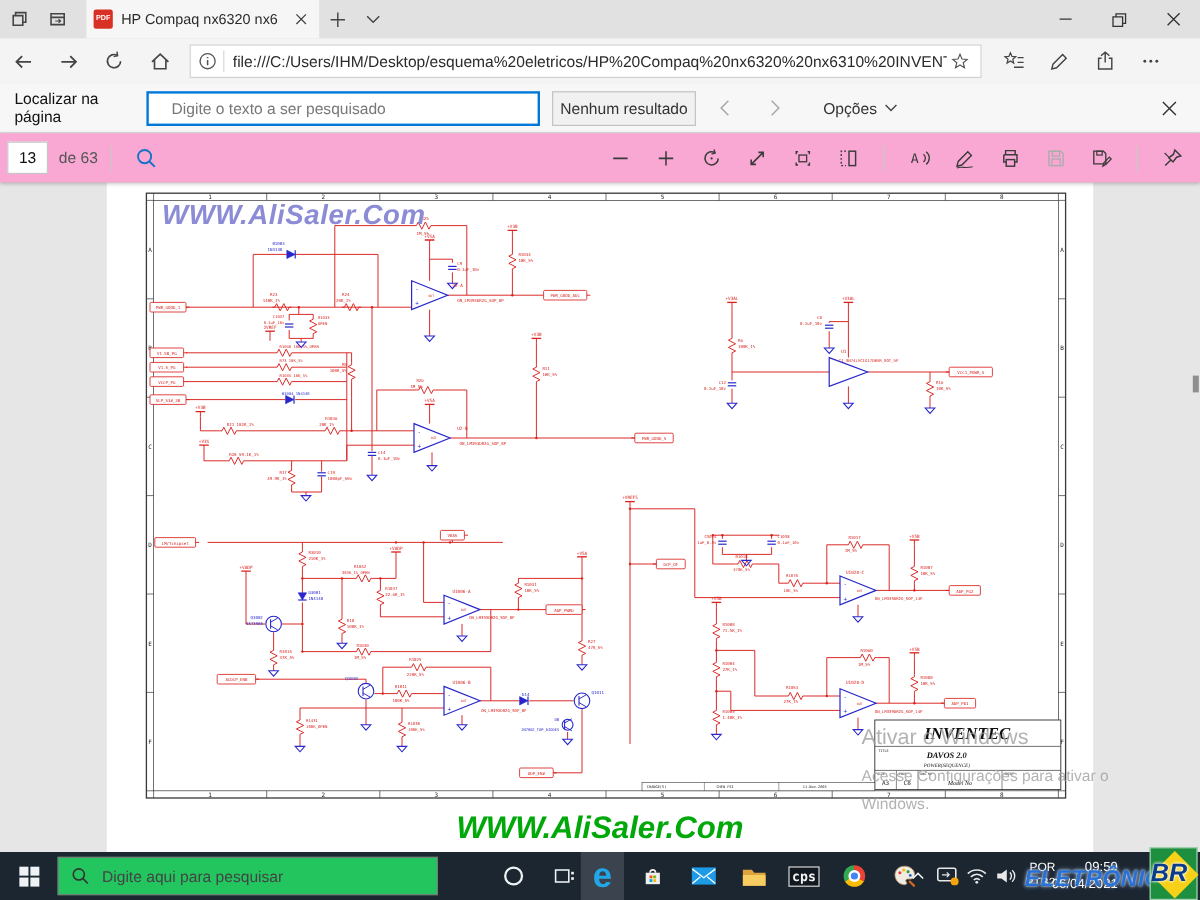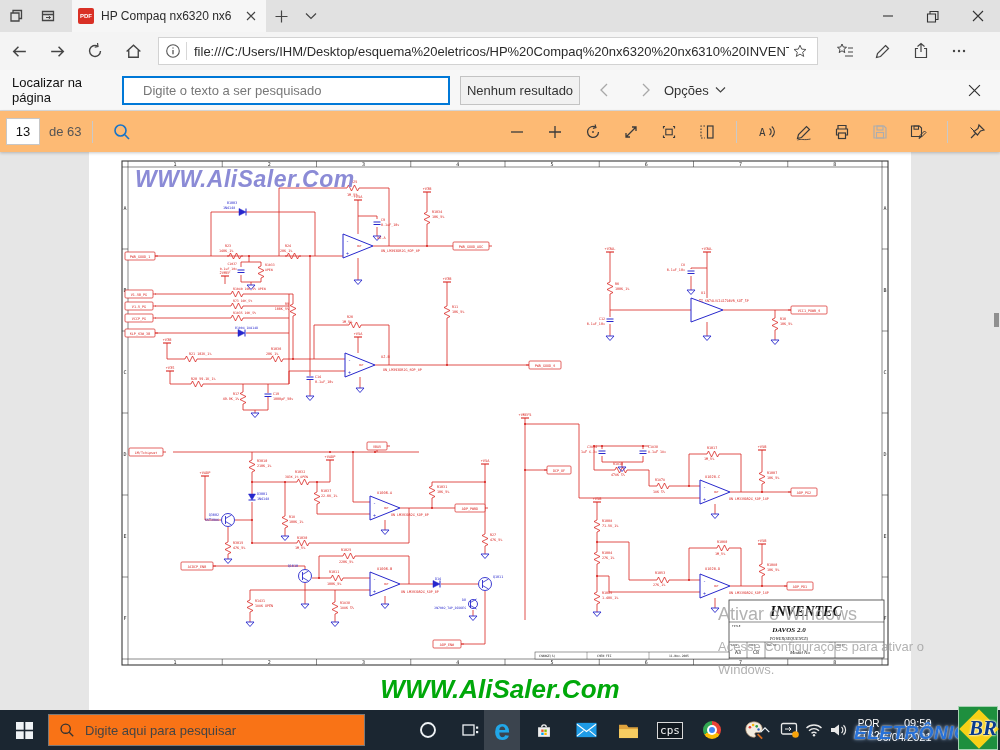--- a/index.html
+++ b/index.html
@@ -27,59 +27,59 @@
   .addr-star{width:22px;height:22px;display:flex;align-items:center;justify-content:center;flex:none;}
   .nav-right{display:flex;margin-left:8px;}
 
   
   .findbar{position:absolute;left:0;top:70px;width:1000px;height:41px;background:#f7f7f7;border-bottom:1px solid #dcdcdc;display:flex;align-items:center;}
   .find-label{font-size:13px;color:#111;margin-left:12px;width:110px;}
   .find-input{width:328px;height:29px;border:2px solid #0078d7;background:#fff;font-size:13px;padding:0 19px;color:#222;outline:none;font-family:"Liberation Sans",sans-serif;}
   .find-input::placeholder{color:#777;}
   .find-result{width:120px;height:29px;border:1px solid #c3c3c3;background:#f1f1f1;margin-left:10px;display:flex;align-items:center;justify-content:center;font-size:13px;color:#333;}
   .find-chev{width:36px;height:36px;display:flex;align-items:center;justify-content:center;margin-left:6px;}
-  .find-opts{display:flex;align-items:center;font-size:13px;color:#333;}
+  .find-opts{display:flex;align-items:center;font-size:13px;color:#333;margin-left:22px;}
   .find-close{margin-left:auto;width:40px;height:36px;display:flex;align-items:center;justify-content:center;margin-right:6px;}
 
   
-  .pdfbar{position:absolute;left:0;top:111px;width:1000px;height:41px;background:#fdba74;box-shadow:0 1px 3px rgba(0,0,0,.22);display:flex;align-items:center;z-index:5;}
+  .pdfbar{position:absolute;left:0;top:111px;width:1000px;height:41px;background:#f9a8d4;box-shadow:0 1px 3px rgba(0,0,0,.22);display:flex;align-items:center;z-index:5;}
   .page-box{width:34px;height:27px;border:1px solid #c7c7c7;background:#fff;text-align:center;font-size:13px;color:#111;margin-left:6px;font-family:"Liberation Sans",sans-serif;}
   .page-of{font-size:13px;color:#555;margin-left:9px;}
   .pdf-div{width:1px;height:22px;background:#c9c9c9;margin:0 10px;}
   .pdf-icon{width:38px;height:38px;display:flex;align-items:center;justify-content:center;}
   .pdf-right{margin-left:auto;display:flex;align-items:center;margin-right:4px;}
 
   
   .content{position:absolute;left:0;top:152px;width:1000px;height:558px;background:#e6e6e6;}
   .page{position:absolute;left:89px;top:0;width:822px;height:558px;background:#fff;}
   .wm-top{position:absolute;left:46px;top:14px;font-size:23px;font-weight:bold;font-style:italic;color:#8b8bd6;letter-spacing:.5px;}
   .wm-bottom{position:absolute;left:0;top:522px;width:100%;text-align:center;font-size:26px;font-weight:bold;font-style:italic;color:#00a80a;}
   .activate{position:absolute;left:718px;top:452px;color:#9f9f9f;opacity:.8;}
   .activate .l1{font-size:18px;}
   .activate .l2{font-size:13px;margin-top:14px;}
   .activate .l3{font-size:13px;margin-top:8px;}
   .scroll-thumb{position:absolute;right:1px;top:161px;width:5px;height:14px;background:#8f8f8f;}
 
   
   .taskbar{position:absolute;left:0;top:710px;width:1000px;height:40px;background:#1b2631;}
   .tb-item{position:absolute;top:0;height:40px;display:flex;align-items:center;justify-content:center;}
-  .tb-search{position:absolute;left:48px;top:4px;width:317px;height:32px;background:#f97316;display:flex;align-items:center;border:1px solid #7a7a7a;}
+  .tb-search{position:absolute;left:48px;top:4px;width:317px;height:32px;background:#22c55e;display:flex;align-items:center;border:1px solid #7a7a7a;}
   .tb-search input{border:none;outline:none;font-size:13px;color:#222;width:250px;font-family:"Liberation Sans",sans-serif;background:transparent;}
   .tb-search input::placeholder{color:#444;}
   .edge-tile{background:rgba(255,255,255,.14);}
   .edge-e{font-size:29px;font-weight:bold;color:#21a7e8;line-height:1;}
-  .cps-box{border:1.5px solid #d9d9d9;background:rgba(0,0,0,.35);color:#f2f2f2;font-family:"DejaVu Sans Mono",monospace;font-weight:normal;font-size:11px;padding:2px 2px;line-height:1;}
+  .cps-box{border:1.5px solid #d9d9d9;background:rgba(0,0,0,.35);color:#f2f2f2;font-family:"DejaVu Sans Mono",monospace;font-weight:bold;font-size:11px;padding:2px 2px;line-height:1;}
   .chrome-ic{width:18px;height:18px;border-radius:50%;background:conic-gradient(#ea4335 0 120deg,#fbbc05 120deg 240deg,#34a853 240deg 360deg);position:relative;}
   .chrome-ic::before{content:"";position:absolute;left:4px;top:4px;width:10px;height:10px;background:#fff;border-radius:50%;}
   .chrome-ic::after{content:"";position:absolute;left:6px;top:6px;width:6px;height:6px;background:#4285f4;border-radius:50%;}
   .lang{color:#fff;font-size:10px;text-align:right;line-height:1.25;}
   .clock{color:#fff;font-size:11px;text-align:right;line-height:1.3;}
   .brandmark{position:absolute;left:830px;top:-2px;width:170px;height:44px;pointer-events:none;z-index:9;}
   .brand-name{position:absolute;left:0;top:14px;font-size:19px;font-weight:bold;font-style:italic;color:rgba(21,102,214,.9);text-shadow:0 0 2px rgba(255,255,255,.9),0 0 4px rgba(160,200,255,.8);letter-spacing:.5px;padding-left:24px;}
-  .br-logo{position:absolute;right:2px;top:-2px;width:40px;height:44px;background:#1e8f3e;border:1px solid rgba(255,255,255,.6);display:flex;align-items:center;justify-content:flex-end;font-family:Liberation Serif, serif;}
+  .br-logo{position:absolute;right:2px;top:-2px;width:40px;height:44px;background:#1e8f3e;border:1px solid rgba(255,255,255,.6);display:flex;align-items:center;justify-content:flex-start;}
   .br-logo::before{content:"";position:absolute;left:6px;top:8px;width:28px;height:28px;background:#f7d117;transform:rotate(45deg);}
   .br-txt{position:relative;font-size:21px;font-weight:bold;font-style:italic;color:#0b3c8c;text-shadow:0 0 2px #fff,0 0 3px #fff;}
 
   svg text{font-family:"DejaVu Sans Mono",monospace;}
 </style>
 </head>
 <body>
 
 <div id="screen">
 

